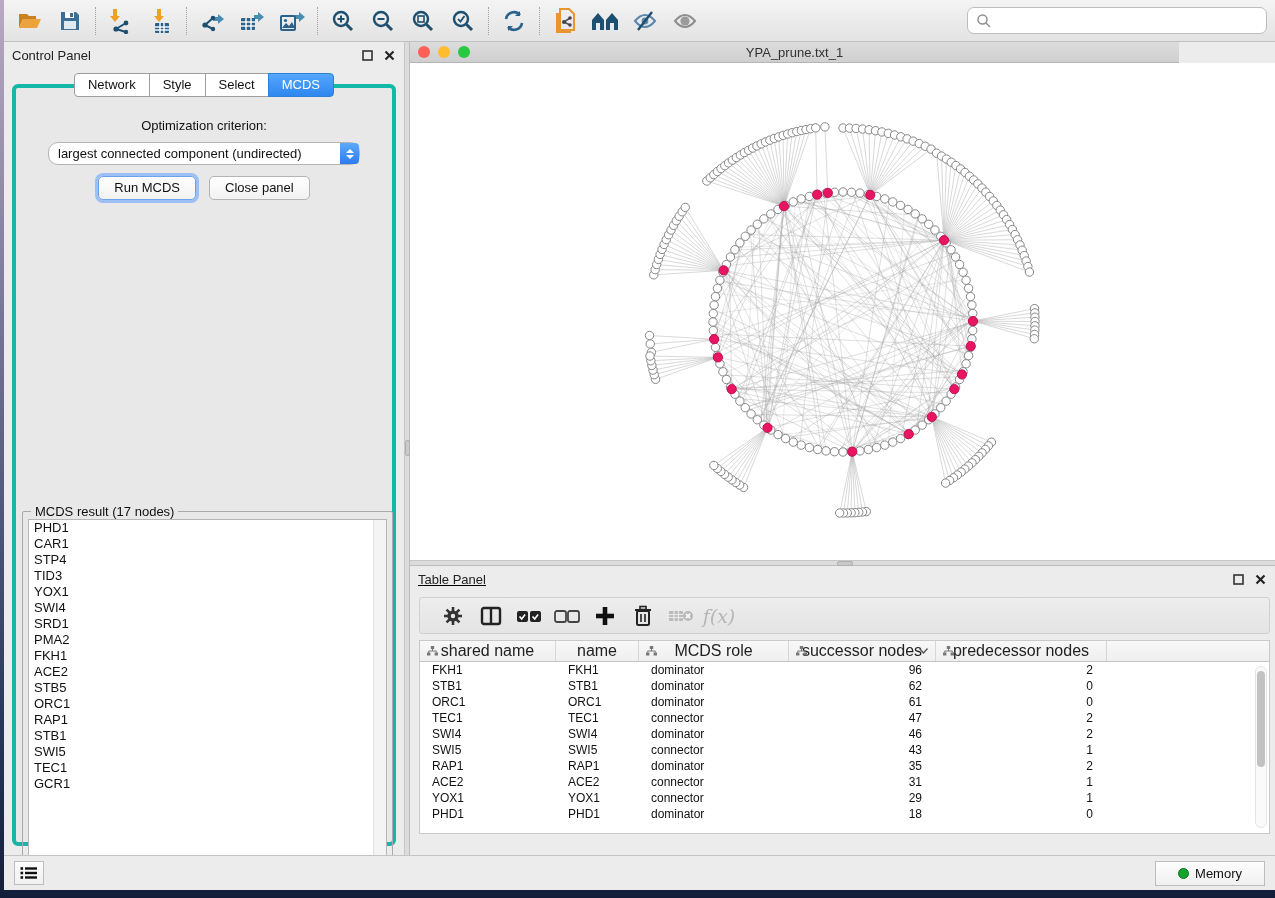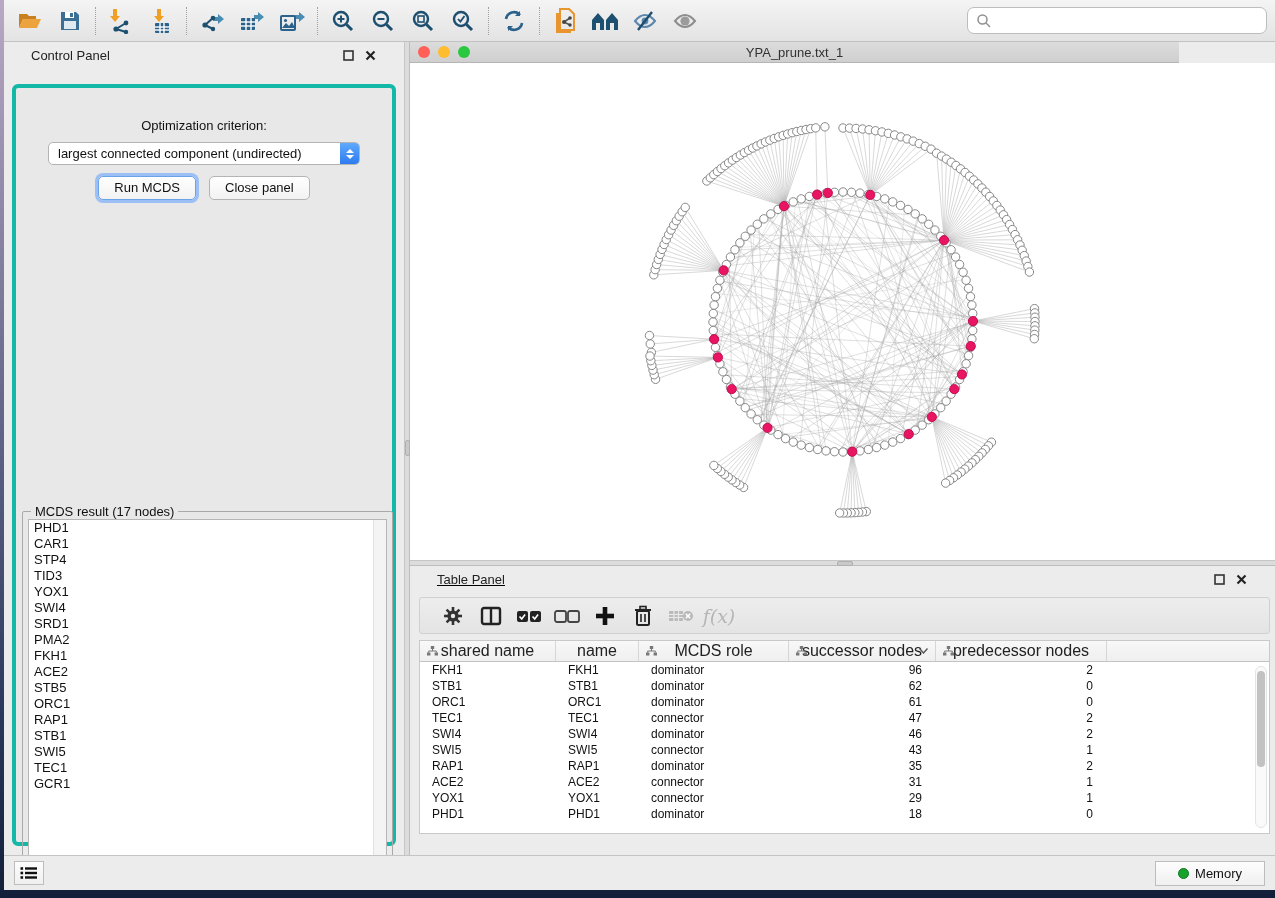--- a/index.html
+++ b/index.html
@@ -13,33 +13,33 @@
     background:linear-gradient(180deg,#f4f4f4,#e3e3e3); border-bottom:1px solid #c2c2c2;
     display:flex; align-items:center; padding-left:6px; }
   .tbi { width:40px; height:36px; display:flex; align-items:center; justify-content:center; cursor:default; }
   .tbsep { width:1px; height:28px; border-left:1px dotted #a0a0a0; margin:0 5px; }
   #search-wrap { position:absolute; right:8px; top:7px; width:300px; height:27px;
     background:#fff; border:1px solid #bdbdbd; border-radius:7px; display:flex; align-items:center; padding-left:8px; }
   #search-wrap input { border:none; outline:none; flex:1; height:20px; font-size:13px; background:transparent; }
 
   
   #control-panel { position:absolute; left:0; top:42px; width:400px; height:813px; }
-  .panel-header { height:26px; display:flex; align-items:center; padding:0 27px; font-size:13px; color:#222; }
+  .panel-header { height:26px; display:flex; align-items:center; padding:0 8px; font-size:13px; color:#222; }
   .panel-header .spacer { flex:1; }
   .win-mini { width:13px; height:13px; margin-left:9px; display:flex; align-items:center; justify-content:center; }
   #cp-tabs { position:absolute; left:0; top:31px; width:100%; display:flex; justify-content:center; z-index:3; }
   .seg-tab { font-size:13px; padding:3px 13px 4px; background:#fff; border:1px solid #9d9d9d; margin-left:-1px; color:#111; }
   .seg-tab.first { border-radius:4px 0 0 4px; margin-left:0; }
   .seg-tab.last  { border-radius:0 4px 4px 0; }
   .seg-tab.active{ background:linear-gradient(180deg,#55a6fd,#2e87f0); border-color:#2d7fd8; color:#fff; }
   #cp-body { position:absolute; left:8px; top:42px; width:384px; height:762px;
     background:#e8e8e8; border:4px solid #14b8a6; border-radius:6px; }
   #opt-label { text-align:center; margin-top:30px; font-size:13px; color:#111; }
   #opt-select { margin:9px auto 0; width:312px; height:23px; background:#fff; border:1px solid #b4b4b4;
-    border-radius:5px; display:flex; align-items:center; font-size:13px; color:#111; position:relative; }
+    border-radius:10px; display:flex; align-items:center; font-size:13px; color:#111; position:relative; }
   #opt-select .sel-text { padding-left:9px; flex:1; white-space:nowrap; overflow:hidden; }
   #opt-select .stepper { width:19px; height:21px; border-radius:0 4px 4px 0;
     background:linear-gradient(180deg,#5fa9fc,#2d7cf0); display:flex; flex-direction:column; align-items:center; justify-content:center; gap:2px; }
   .chev { width:0; height:0; border-left:4px solid transparent; border-right:4px solid transparent; }
   .chev.up   { border-bottom:4px solid #fff; }
   .chev.down { border-top:4px solid #fff; }
   #cp-buttons { display:flex; justify-content:center; gap:13px; margin-top:11px; }
   .mac-btn { font-size:13px; color:#111; background:linear-gradient(180deg,#ffffff,#f2f2f2);
     border:1px solid #b4b4b4; border-radius:5px; padding:3px 15px 4px; }
   .mac-btn.focus { box-shadow:0 0 0 3px rgba(92,158,255,.55); border-color:#6ba3e8; }
@@ -269,20 +269,26 @@
       </span>
       <span class="win-mini">
         <svg width="11" height="11" viewBox="0 0 11 11">
             <g stroke="#222" stroke-width="2.2">
               <line x1="1.5" y1="1.5" x2="9.5" y2="9.5"></line>
               <line x1="9.5" y1="1.5" x2="1.5" y2="9.5"></line>
             </g>
           </svg>
       </span>
     </div>
+    <div id="cp-tabs">
+        <div class="seg-tab first">Network</div>
+        <div class="seg-tab">Style</div>
+        <div class="seg-tab">Select</div>
+        <div class="seg-tab last active">MCDS</div>
+      </div>
     <div id="cp-body">
       <div id="opt-label">Optimization criterion:</div>
       <div id="opt-select">
         <span class="sel-text">largest connected component (undirected)</span>
         <span class="stepper">
             <span class="chev up"></span>
             <span class="chev down"></span>
           </span>
       </div>
       <div id="cp-buttons">

